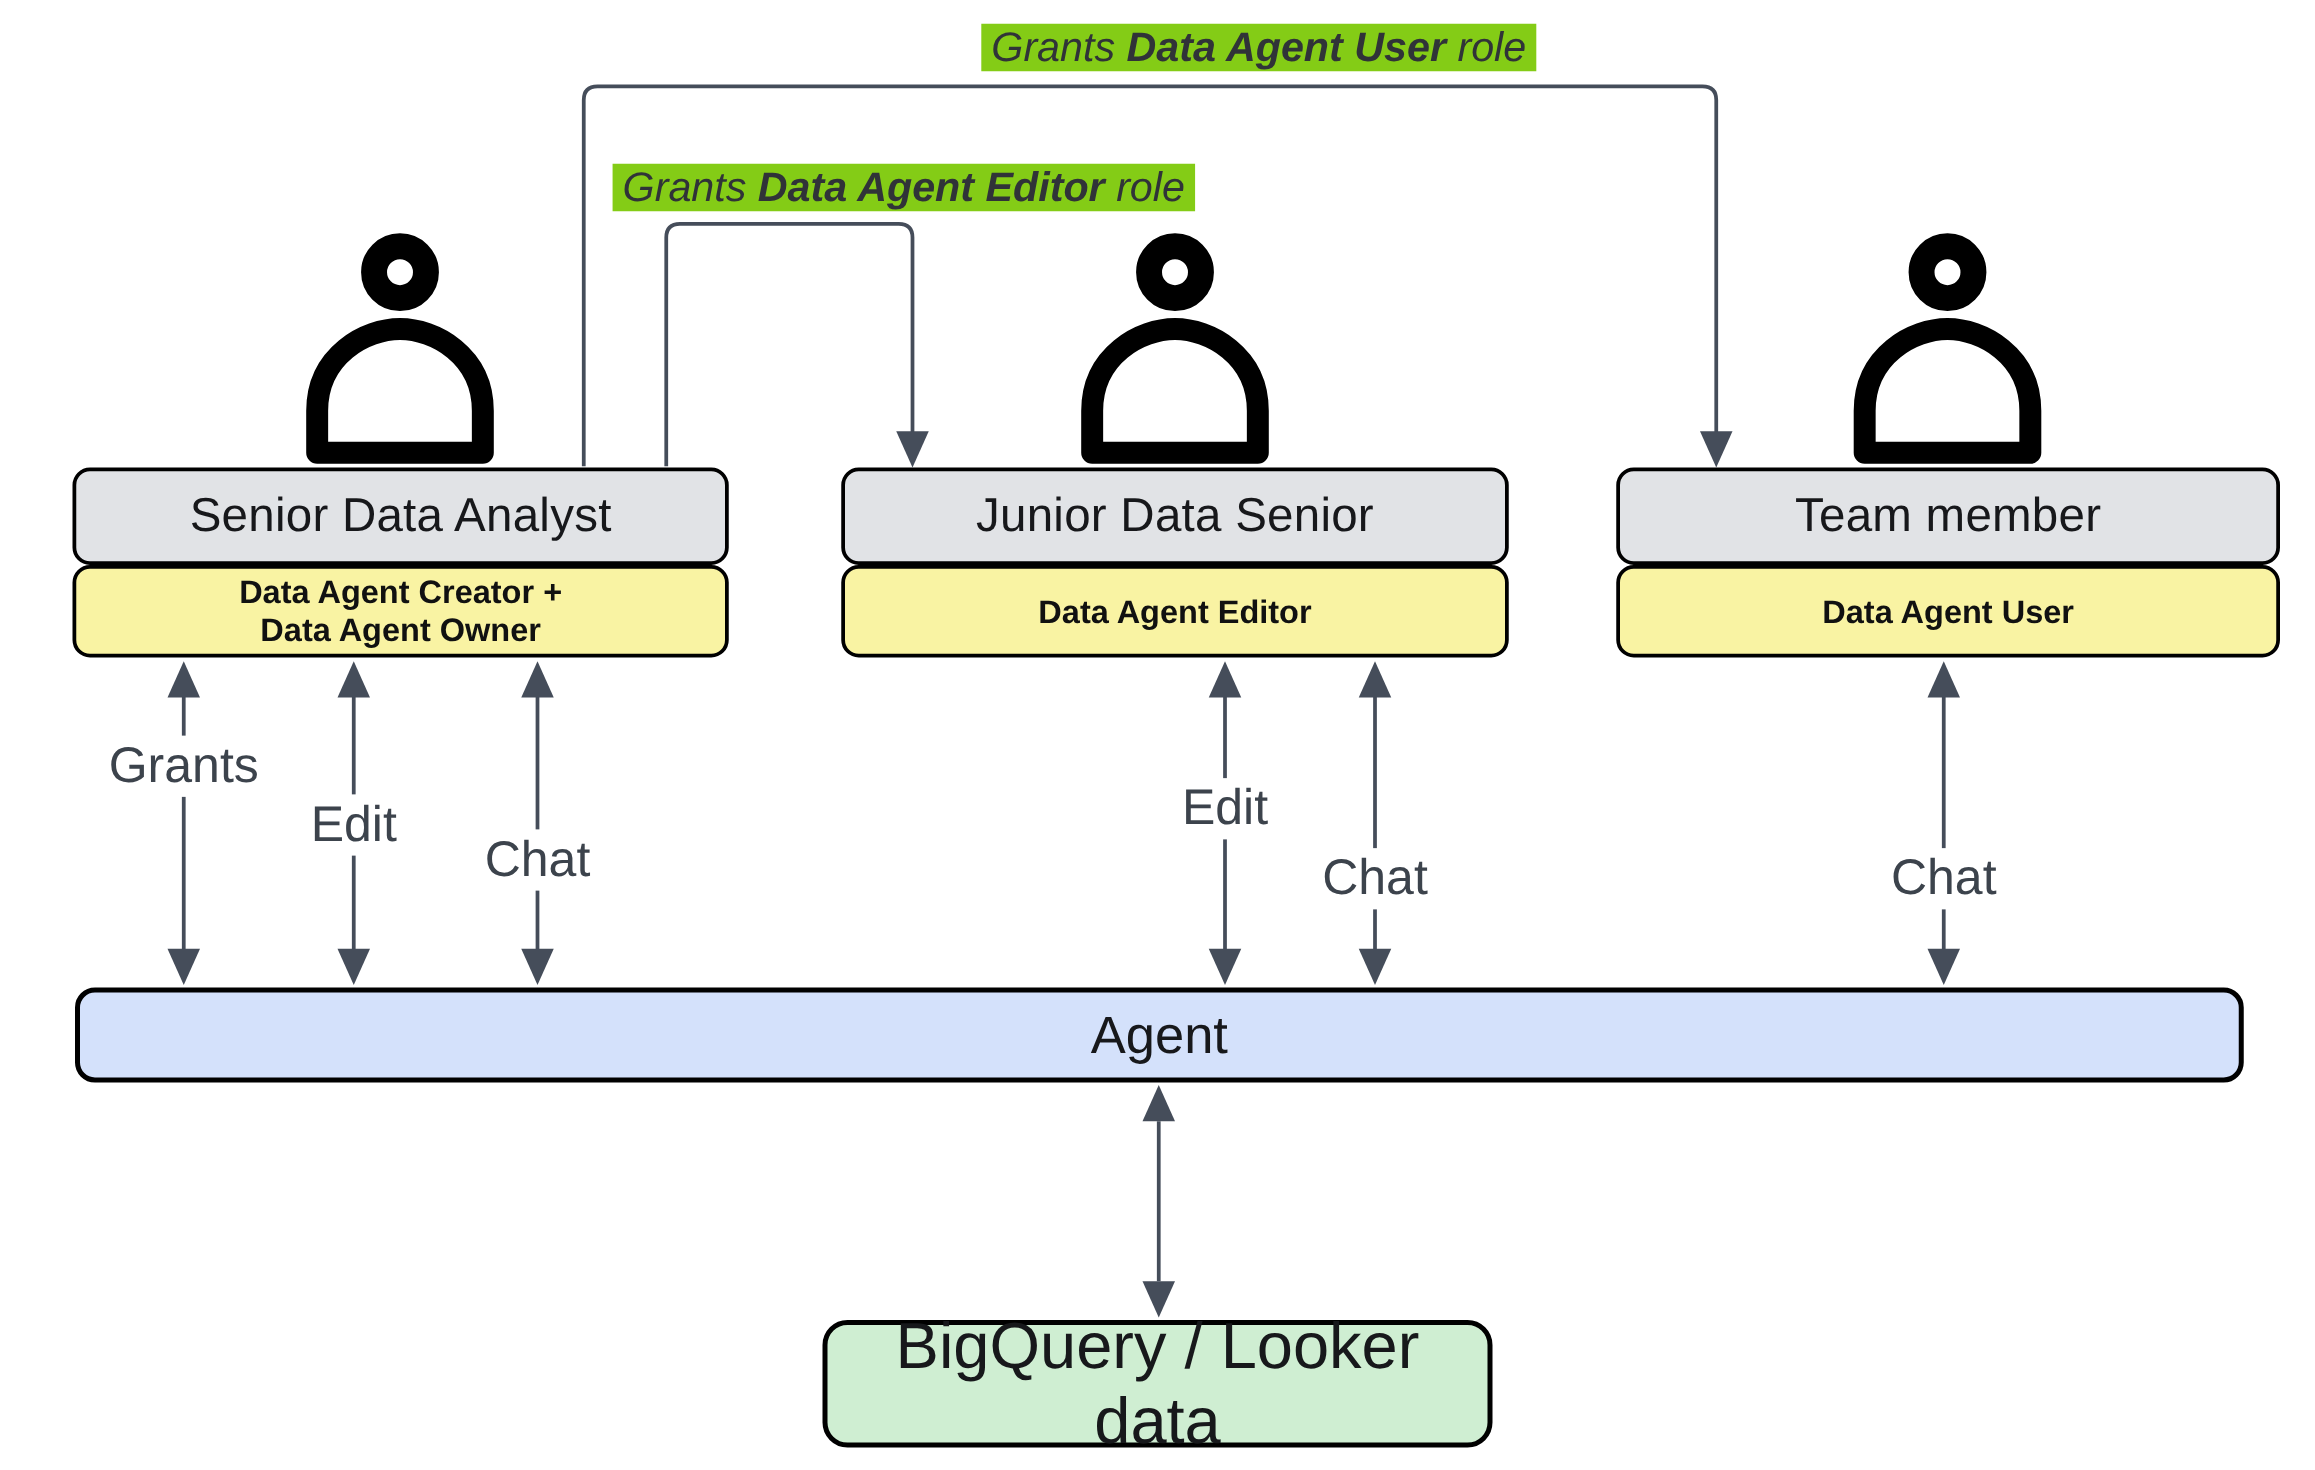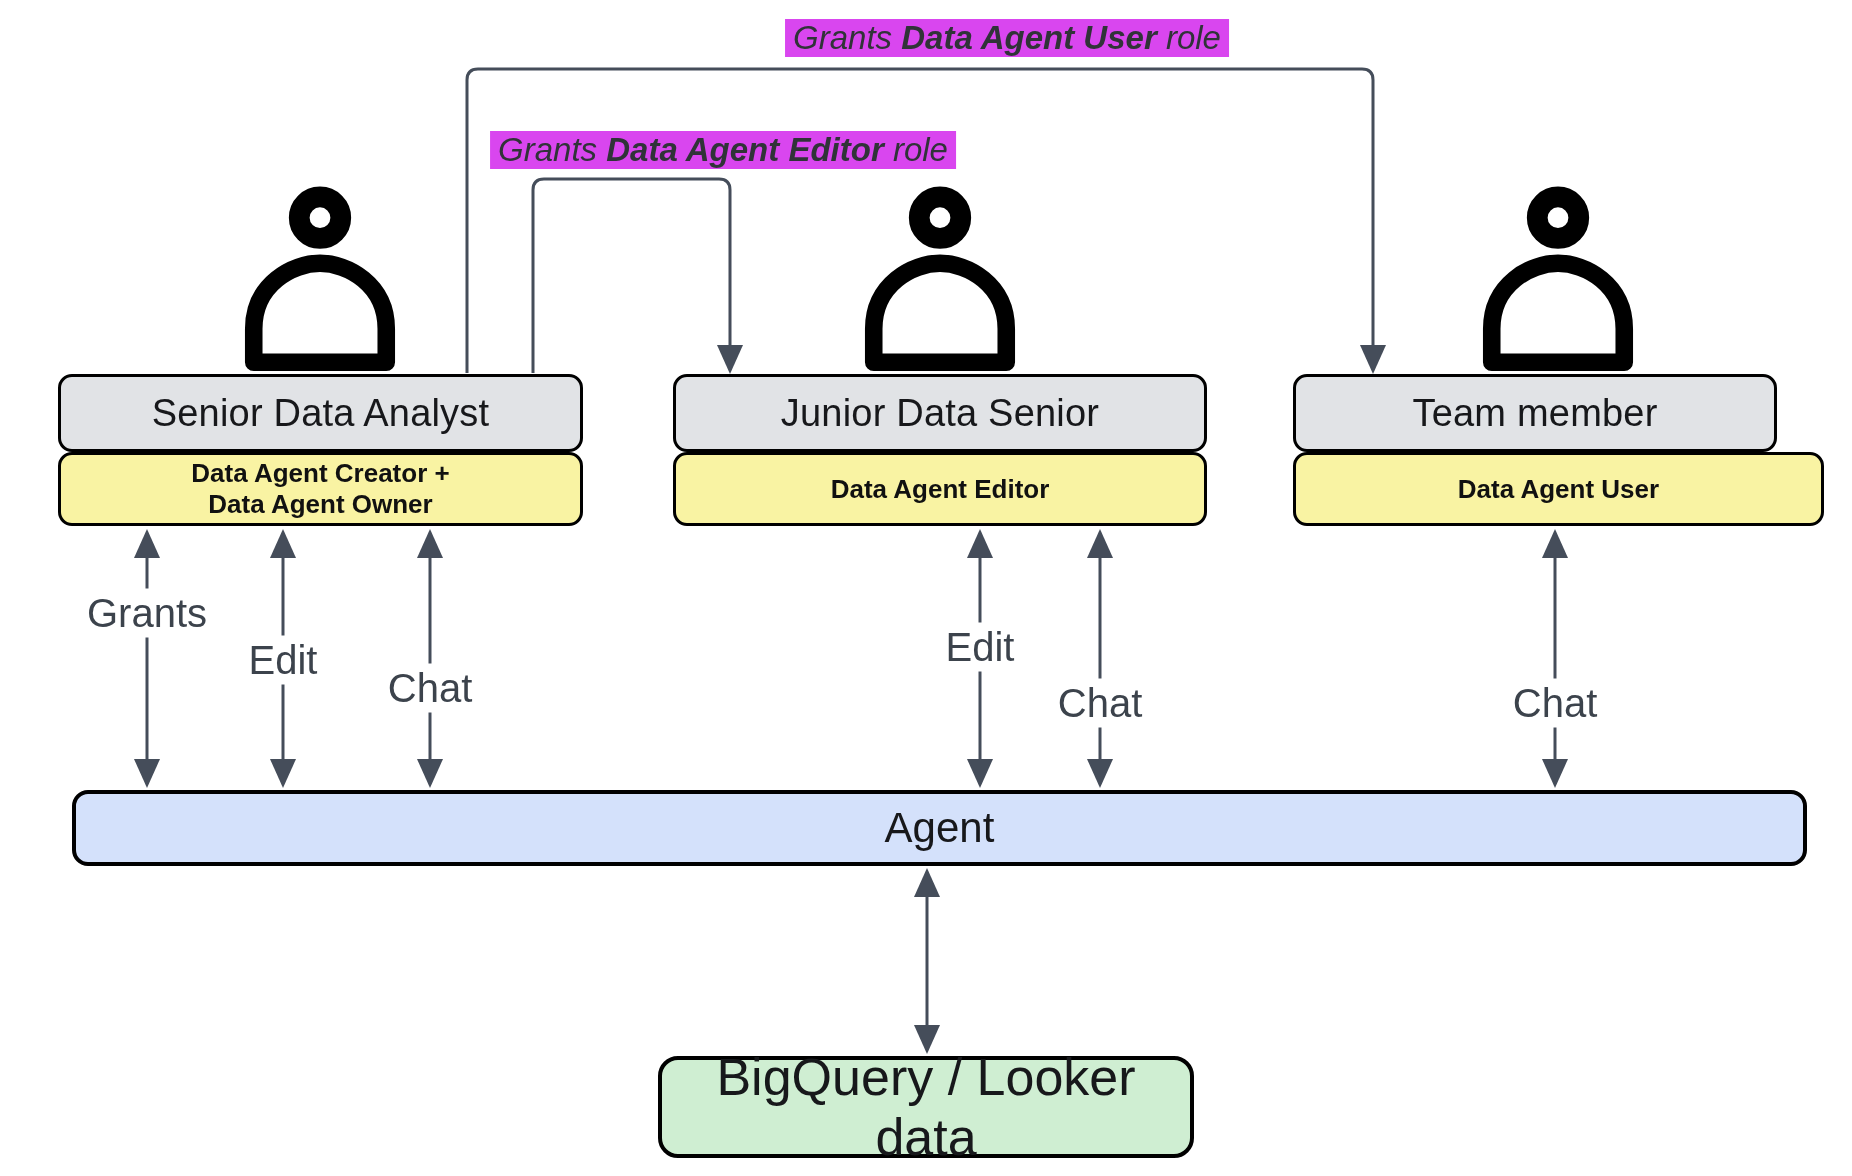--- a/index.html
+++ b/index.html
@@ -24,21 +24,21 @@
   .datastore{
     background:#cfeed2;border:4.5px solid #000;border-radius:20px;
     font-size:52px;color:#17181b;
   }
   .action-label{
     position:absolute;transform:translate(-50%,-50%);z-index:3;
     background:#ffffff;padding:2px 10px;font-size:40px;color:#3c434c;white-space:nowrap;
   }
   .grant-label{
     position:absolute;transform:translate(-50%,-50%);z-index:3;
-    font-size:33px;font-style:italic;color:#303338;white-space:nowrap;background:#d946ef;padding:0 8px;
+    font-size:33px;font-style:italic;color:#303338;white-space:nowrap;background:#84cc16;padding:0 8px;
   }
   .grant-label b{font-weight:700;}
   .person{position:absolute;z-index:2;}
 </style>
 </head>
 <body>
 
 <div id="stage">
 
   <svg id="connectors" width="1852" height="1176" viewBox="0 0 1852 1176">
@@ -95,21 +95,21 @@
     <circle cx="50" cy="20.5" r="13" fill="#fff" stroke="#000" stroke-width="13"></circle>
     <path d="M8.5,111 L8.5,90 C8.5,62 33,49 50,49 C67,49 91.5,62 91.5,90 L91.5,111 Z" fill="#fff" stroke="#000" stroke-width="11" stroke-linejoin="round"></path>
   </svg>
 
   <div class="box actor-title" style="left:58px;top:374px;width:525px;height:78px;">
     <span>Senior Data Analyst</span>
   </div>
   <div class="box actor-title" style="left:673px;top:374px;width:534px;height:78px;">
     <span>Junior Data Senior</span>
   </div>
-  <div class="box actor-title" style="left:1293px;top:374px;width:484px;height:78px;">
+  <div class="box actor-title" style="left:1293px;top:374px;width:531px;height:78px;">
     <span>Team member</span>
   </div>
 
   <div class="box actor-role" style="left:58px;top:452px;width:525px;height:74px;">
     <div>Data Agent Creator +</div>
     <div>Data Agent Owner</div>
   </div>
   <div class="box actor-role" style="left:673px;top:452px;width:534px;height:74px;">
     <div>Data Agent Editor</div>
   </div>
@@ -117,21 +117,21 @@
     <div>Data Agent User</div>
   </div>
 
   <div class="action-label" style="left:147px;top:613px;">Grants</div>
   <div class="action-label" style="left:283px;top:660px;">Edit</div>
   <div class="action-label" style="left:430px;top:688px;">Chat</div>
   <div class="action-label" style="left:980px;top:647px;">Edit</div>
   <div class="action-label" style="left:1100px;top:703px;">Chat</div>
   <div class="action-label" style="left:1555px;top:703px;">Chat</div>
 
-  <div class="box agent-bar" style="left:60px;top:790px;width:1735px;height:76px;margin-left:12px;">
+  <div class="box agent-bar" style="left:60px;top:790px;width:1735px;height:76px;">
     <span>Agent</span>
   </div>
 
   <div class="box datastore" style="left:658px;top:1056px;width:536px;height:102px;">
     <span>BigQuery / Looker data</span>
   </div>
 
 </div>
 
 </body></html>

